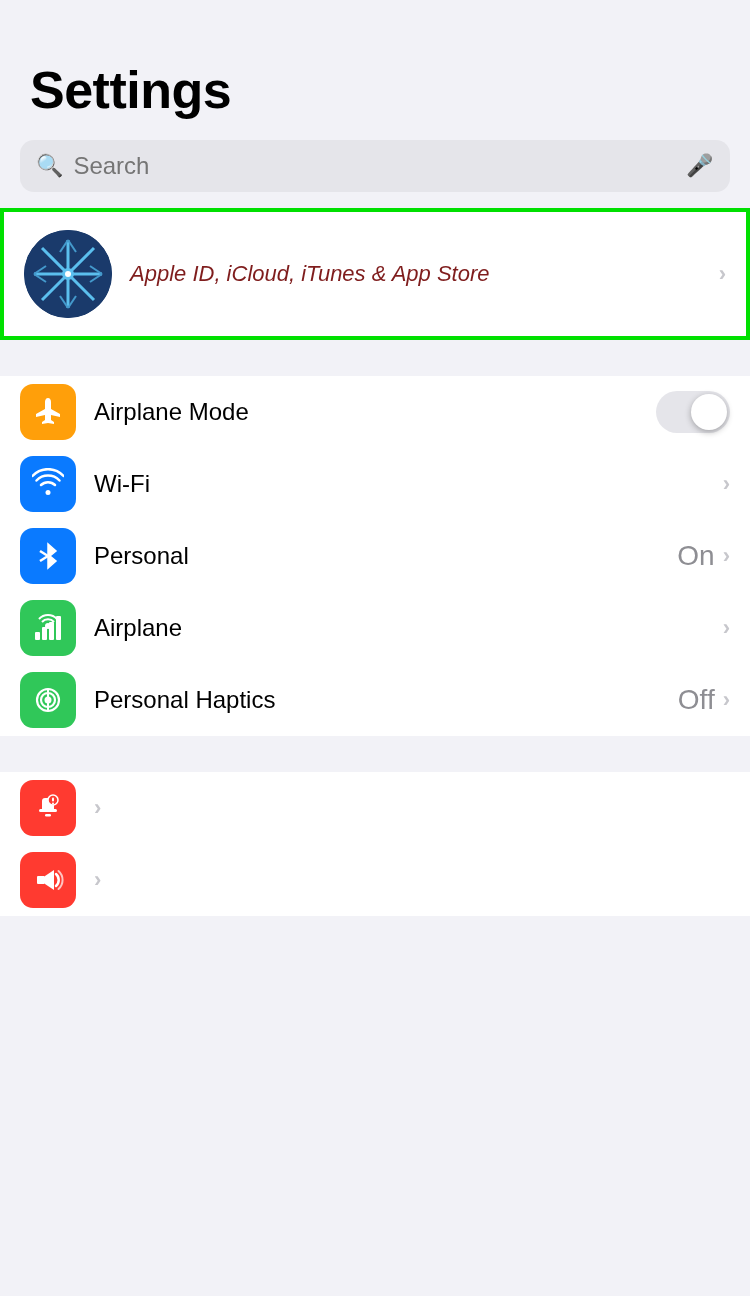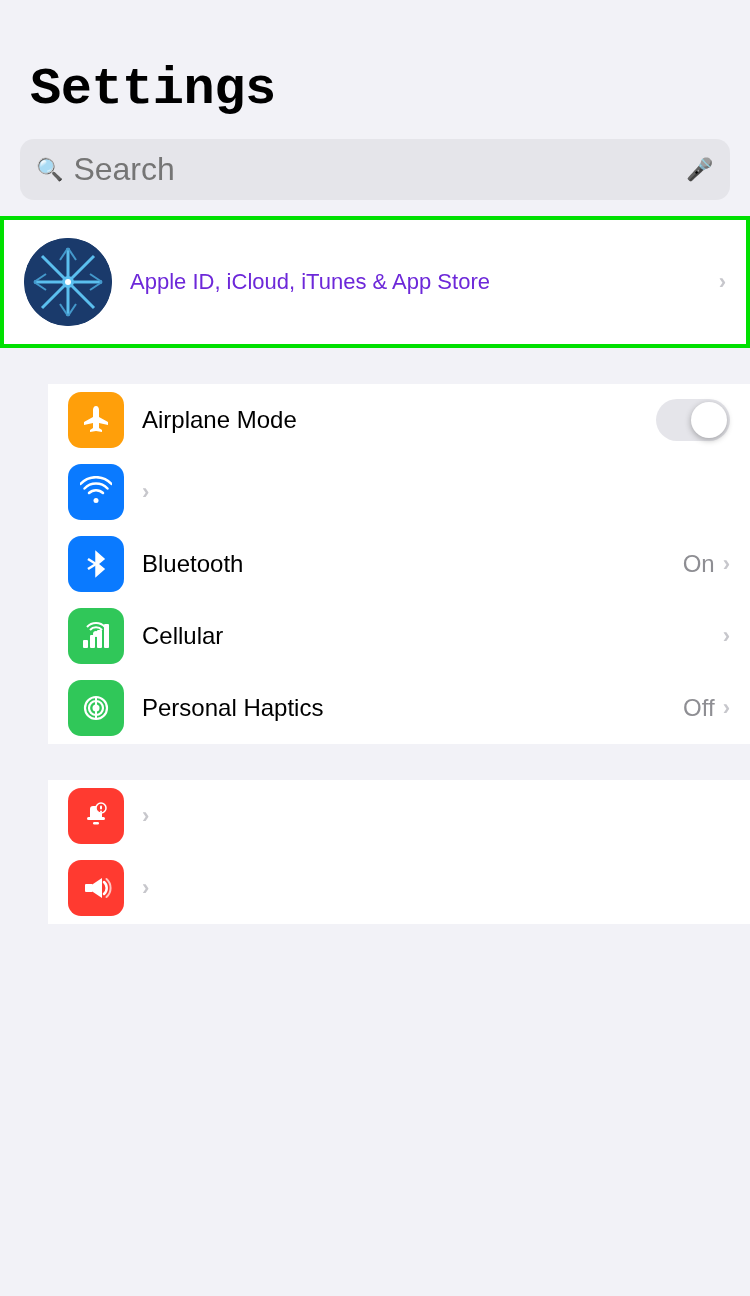--- a/index.html
+++ b/index.html
@@ -9,21 +9,20 @@
       width: 750px;
       min-height: 1296px;
       background-color: #f2f2f7;
       font-family: -apple-system, 'SF Pro Display', 'Helvetica Neue', Arial, sans-serif;
       color: #000;
     }
 
     .page-header {
       padding: 60px 30px 12px 30px;
       background: #f2f2f7;
-      font-family: Liberation Mono, monospace;
     }
 
     .page-title {
       font-size: 52px;
       font-weight: 700;
       letter-spacing: -0.5px;
       color: #000;
     }
 
     .search-bar-container {
@@ -42,21 +41,21 @@
 
     .search-icon {
       font-size: 22px;
       color: #8e8e93;
     }
 
     .search-input {
       flex: 1;
       border: none;
       background: transparent;
-      font-size: 32px;
+      font-size: 24px;
       color: #14532d;
       outline: none;
       font-family: inherit;
     }
 
     .mic-icon {
       font-size: 22px;
       color: #8e8e93;
     }
 
@@ -89,41 +88,41 @@
     }
 
     .avatar-svg {
       width: 88px;
       height: 88px;
     }
 
     .apple-id-text {
       flex: 1;
       font-size: 22px;
-      color: #6d28d9;
+      color: #7f1d1d;
       font-weight: 400;
+      font-style: italic;
     }
 
     .chevron {
       color: #c7c7cc;
       font-size: 22px;
       font-weight: 600;
     }
 
     
     .section-gap {
       height: 36px;
       background: #f2f2f7;
     }
 
     
     .settings-section {
       background: #fff;
       margin-bottom: 0;
-      margin-left: 48px;
     }
 
     .settings-row {
       display: flex;
       align-items: center;
       padding: 0 20px;
       height: 72px;
       background: #fff;
       position: relative;
     }
@@ -159,21 +158,21 @@
     }
 
     .settings-label {
       flex: 1;
       font-size: 24px;
       color: #000;
       font-weight: 400;
     }
 
     .settings-value {
-      font-size: 24px;
+      font-size: 28px;
       color: #8e8e93;
       margin-right: 8px;
     }
 
     .toggle-container {
       width: 74px;
       height: 42px;
       background: #e5e5ea;
       border-radius: 21px;
       position: relative;
@@ -268,49 +267,50 @@
 
   <div class="settings-row">
     <div class="settings-icon icon-blue">
       <svg viewBox="0 0 32 32" fill="white" xmlns="http://www.w3.org/2000/svg">
         <path d="M16 22 a2.5 2.5 0 1 1 0 5 a2.5 2.5 0 0 1 0-5 Z"></path>
         <path d="M9 17 a10 10 0 0 1 14 0" stroke="white" stroke-width="2.5" fill="none" stroke-linecap="round"></path>
         <path d="M4.5 12.5 a16 16 0 0 1 23 0" stroke="white" stroke-width="2.5" fill="none" stroke-linecap="round"></path>
         <path d="M0.5 8 a21 21 0 0 1 31 0" stroke="white" stroke-width="2.5" fill="none" stroke-linecap="round"></path>
       </svg>
     </div>
+    <span class="settings-label">Wi-Fi</span>
     <span class="chevron">›</span>
   </div>
 
   <div class="settings-row">
     <div class="settings-icon icon-blue">
       <svg viewBox="0 0 32 32" fill="white" xmlns="http://www.w3.org/2000/svg">
         <path d="M16 4 L16 28 L24 21 L18 16 L24 11 Z" stroke="white" stroke-width="1.5" fill="white"></path>
         <line x1="16" y1="16" x2="8" y2="21" stroke="white" stroke-width="2.5"></line>
         <line x1="16" y1="16" x2="8" y2="11" stroke="white" stroke-width="2.5"></line>
       </svg>
     </div>
-    <span class="settings-label">Bluetooth</span>
+    <span class="settings-label">Personal</span>
     <span class="settings-value">On</span>
     <span class="chevron">›</span>
   </div>
 
   <div class="settings-row">
     <div class="settings-icon icon-green">
       <svg viewBox="0 0 32 32" fill="white" xmlns="http://www.w3.org/2000/svg">
         <rect x="3" y="20" width="5" height="8" rx="1" fill="white"></rect>
         <rect x="10" y="15" width="5" height="13" rx="1" fill="white"></rect>
         <rect x="17" y="10" width="5" height="18" rx="1" fill="white"></rect>
         <rect x="24" y="4" width="5" height="24" rx="1" fill="white"></rect>
         <circle cx="16" cy="14" r="3" fill="white"></circle>
         <path d="M10 10 a8 8 0 0 1 12 0" stroke="white" stroke-width="2" fill="none"></path>
         <path d="M7 7 a12 12 0 0 1 18 0" stroke="white" stroke-width="2" fill="none"></path>
       </svg>
     </div>
-    <span class="settings-label">Cellular</span>
+    <span class="settings-label">Airplane</span>
     <span class="chevron">›</span>
   </div>
 
   <div class="settings-row">
     <div class="settings-icon icon-green2">
       <svg viewBox="0 0 32 32" fill="white" xmlns="http://www.w3.org/2000/svg">
         <circle cx="16" cy="16" r="3.5" fill="white"></circle>
         <circle cx="16" cy="16" r="7" fill="none" stroke="white" stroke-width="2.2"></circle>
         <circle cx="16" cy="16" r="11" fill="none" stroke="white" stroke-width="2.2"></circle>
         <line x1="16" y1="5" x2="16" y2="27" stroke="white" stroke-width="2"></line>

